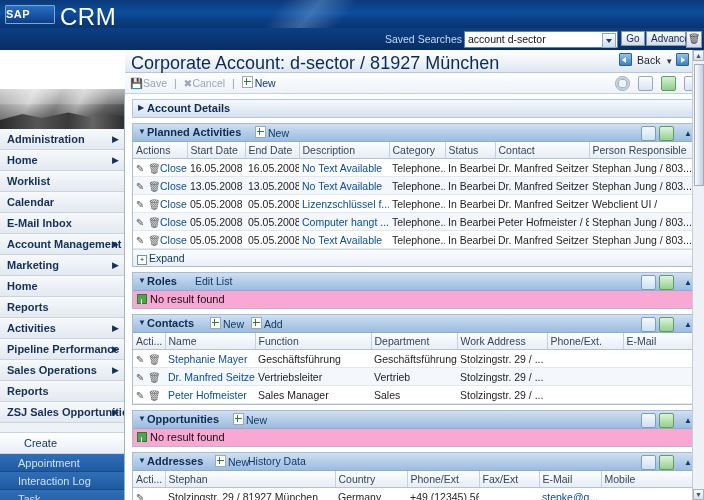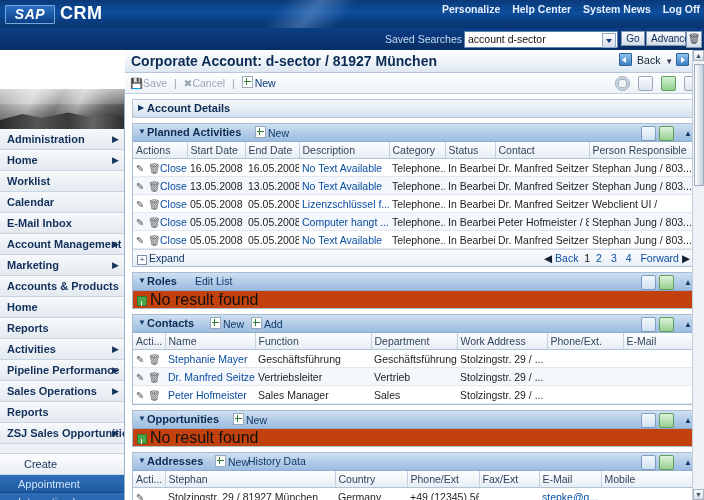--- a/index.html
+++ b/index.html
@@ -17,26 +17,26 @@
   }
   .topbar .sheen{
     position:absolute;left:180px;top:-12px;width:230px;height:60px;
     background:linear-gradient(105deg,rgba(255,255,255,0) 40%,rgba(170,210,255,.30) 55%,rgba(255,255,255,0) 70%);
     transform:skewX(-28deg);
   }
   .sap-logo{
     position:absolute;left:5px;top:5px;width:48px;height:17px;
     background:linear-gradient(to bottom,#2a6fc4,#0b3f86);
     border:1px solid #78a8dd;border-radius:1px;
-    color:#fff;font-weight:bold;font-size:14px;font-style:italic;
-    text-align:center;line-height:17px;letter-spacing:.5px;
+    color:#fff;font-weight:bold;font-size:11px;
+    text-align:left;line-height:17px;letter-spacing:.5px;
   }
   .crm-word{
     position:absolute;left:60px;top:3px;color:#fff;
-    font-size:18px;font-weight:bold;letter-spacing:.5px;
+    font-size:24px;font-weight:normal;letter-spacing:.5px;
   }
   .toplinks{
     position:absolute;right:4px;top:3px;color:#dce9fb;font-size:10.5px;font-weight:bold;
   }
   .toplinks a{color:#e6f0fd;text-decoration:none;margin-left:9px;}
   
   .searchbar{
     position:absolute;left:0;top:28px;width:704px;height:22px;
     background:linear-gradient(to bottom,#0b3e86 0%,#0a3776 50%,#082e63 100%);
   }
@@ -117,21 +117,21 @@
   .content{
     position:absolute;left:125px;top:50px;width:579px;height:450px;
     background:#fff;overflow:hidden;
   }
   .page-title-bar{
     position:relative;height:22px;
     background:linear-gradient(to bottom,#ffffff 0%,#eef3f9 55%,#dde6f1 100%);
     border-bottom:1px solid #b7c6d8;
   }
   .page-title{
-    position:absolute;left:6px;top:3px;font-size:14px;font-weight:bold;color:#0c2b54;
+    position:absolute;left:6px;top:3px;font-size:18px;font-weight:normal;color:#0c2b54;
   }
   .back-grp{position:absolute;right:4px;top:3px;font-size:10.5px;color:#123;}
   .ico-sq{
     display:inline-block;width:11px;height:11px;vertical-align:-2px;
     background:linear-gradient(to bottom,#8fc4ef,#3d7fc4);
     border:1px solid #2c6199;border-radius:1px;position:relative;
   }
   .ico-sq:after{
     content:"";position:absolute;left:2px;top:2.5px;
     border-top:3px solid transparent;border-bottom:3px solid transparent;border-right:4px solid #fff;
@@ -188,21 +188,21 @@
     padding:1px 3px;height:14px;white-space:nowrap;overflow:hidden;
   }
   table.grid td{
     border-bottom:1px solid #e2e8f0;padding:1px 3px;height:15px;
     color:#1d1d1d;white-space:nowrap;overflow:hidden;text-overflow:clip;
   }
   tr.alt td{background:#f4f7fb;}
   .lnk-b{color:#0b4ea2;text-decoration:none;}
   .act-ic{display:inline-block;width:11px;margin-right:1px;color:#555;font-size:10px;}
   .noresult{
-    height:17px;line-height:17px;padding-left:4px;background:#c2410c;font-size:16px;color:#111;
+    height:17px;line-height:17px;padding-left:4px;background:#f9a8d4;font-size:11px;color:#111;
   }
   .dot-g{
     display:inline-block;width:8px;height:8px;background:#4ca64c;border:1px solid #2d7a2d;
     vertical-align:-1px;margin-right:3px;position:relative;
   }
   .dot-g:after{content:"i";position:absolute;left:2.5px;top:-2px;color:#fff;font-size:7px;font-weight:bold;}
   .pager{
     position:relative;height:16px;
     background:linear-gradient(to bottom,#fbfcfe,#e9eff6);
     border-top:1px solid #cfd9e6;font-size:10.5px;
@@ -232,26 +232,20 @@
 </style>
 </head>
 <body>
 
 <div id="app">
 
   <div class="topbar">
     <div class="sheen"></div>
     <div class="sap-logo">SAP</div>
     <div class="crm-word">CRM</div>
-    <div class="toplinks">
-      <a href="#">Personalize</a>
-      <a href="#">Help Center</a>
-      <a href="#">System News</a>
-      <a href="#">Log Off</a>
-    </div>
   </div>
 
   <div class="searchbar">
     <div class="ss-label">Saved Searches</div>
     <div class="ss-select">
       <span class="txt">account d-sector</span>
       <span class="arrow"></span>
     </div>
     <div class="btn-sm btn-go">Go</div>
     <div class="btn-sm btn-adv">Advanced</div>
@@ -261,21 +255,20 @@
   <div class="leftnav">
     <div class="nav-photo"></div>
     <div class="nav-list">
       <div class="nav-item"><span>Administration</span><span class="arr">▶</span></div>
       <div class="nav-item"><span>Home</span><span class="arr">▶</span></div>
       <div class="nav-item"><span>Worklist</span></div>
       <div class="nav-item"><span>Calendar</span></div>
       <div class="nav-item"><span>E-Mail Inbox</span></div>
       <div class="nav-item"><span>Account Management</span><span class="arr">▶</span></div>
       <div class="nav-item"><span>Marketing</span><span class="arr">▶</span></div>
-      <div class="nav-item"><span>Accounts &amp; Products</span></div>
       <div class="nav-item"><span>Home</span></div>
       <div class="nav-item"><span>Reports</span></div>
       <div class="nav-item"><span>Activities</span><span class="arr">▶</span></div>
       <div class="nav-item"><span>Pipeline Performance</span><span class="arr">▶</span></div>
       <div class="nav-item"><span>Sales Operations</span><span class="arr">▶</span></div>
       <div class="nav-item"><span>Reports</span></div>
       <div class="nav-item"><span>ZSJ Sales Opportunities</span><span class="arr">▶</span></div>
       <div class="nav-gap"></div>
       <div class="nav-create">Create</div>
       <div class="nav-sub">Appointment</div>
@@ -399,28 +392,20 @@
           <td><a class="lnk-b" href="#">No Text Available</a></td>
           <td>Telephone...</td>
           <td>In Bearbei...</td>
           <td>Dr. Manfred Seitzer / ...</td>
           <td>Stephan Jung / 803...</td>
         </tr>
       </tbody>
         </table>
       <div class="pager">
         <span class="exp"><span class="sq">+</span><span>Expand</span></span>
-        <span class="nav">
-          <span class="ar">◀</span><a href="#">Back</a>
-          <span class="cur">1</span>
-          <a href="#">2</a>
-          <a href="#">3</a>
-          <a href="#">4</a>
-          <a href="#">Forward</a><span class="ar">▶</span>
-        </span>
       </div>
     </div>
 
     <div class="panel">
       <div class="ph">
         <span class="tw">▼</span>
         <span class="ttl">Roles</span>
         <span class="lnk" style="left:62px;">Edit List</span>
         <span class="ph-ic" style="right:40px;"></span>
         <span class="ph-ic g" style="right:22px;"></span>

